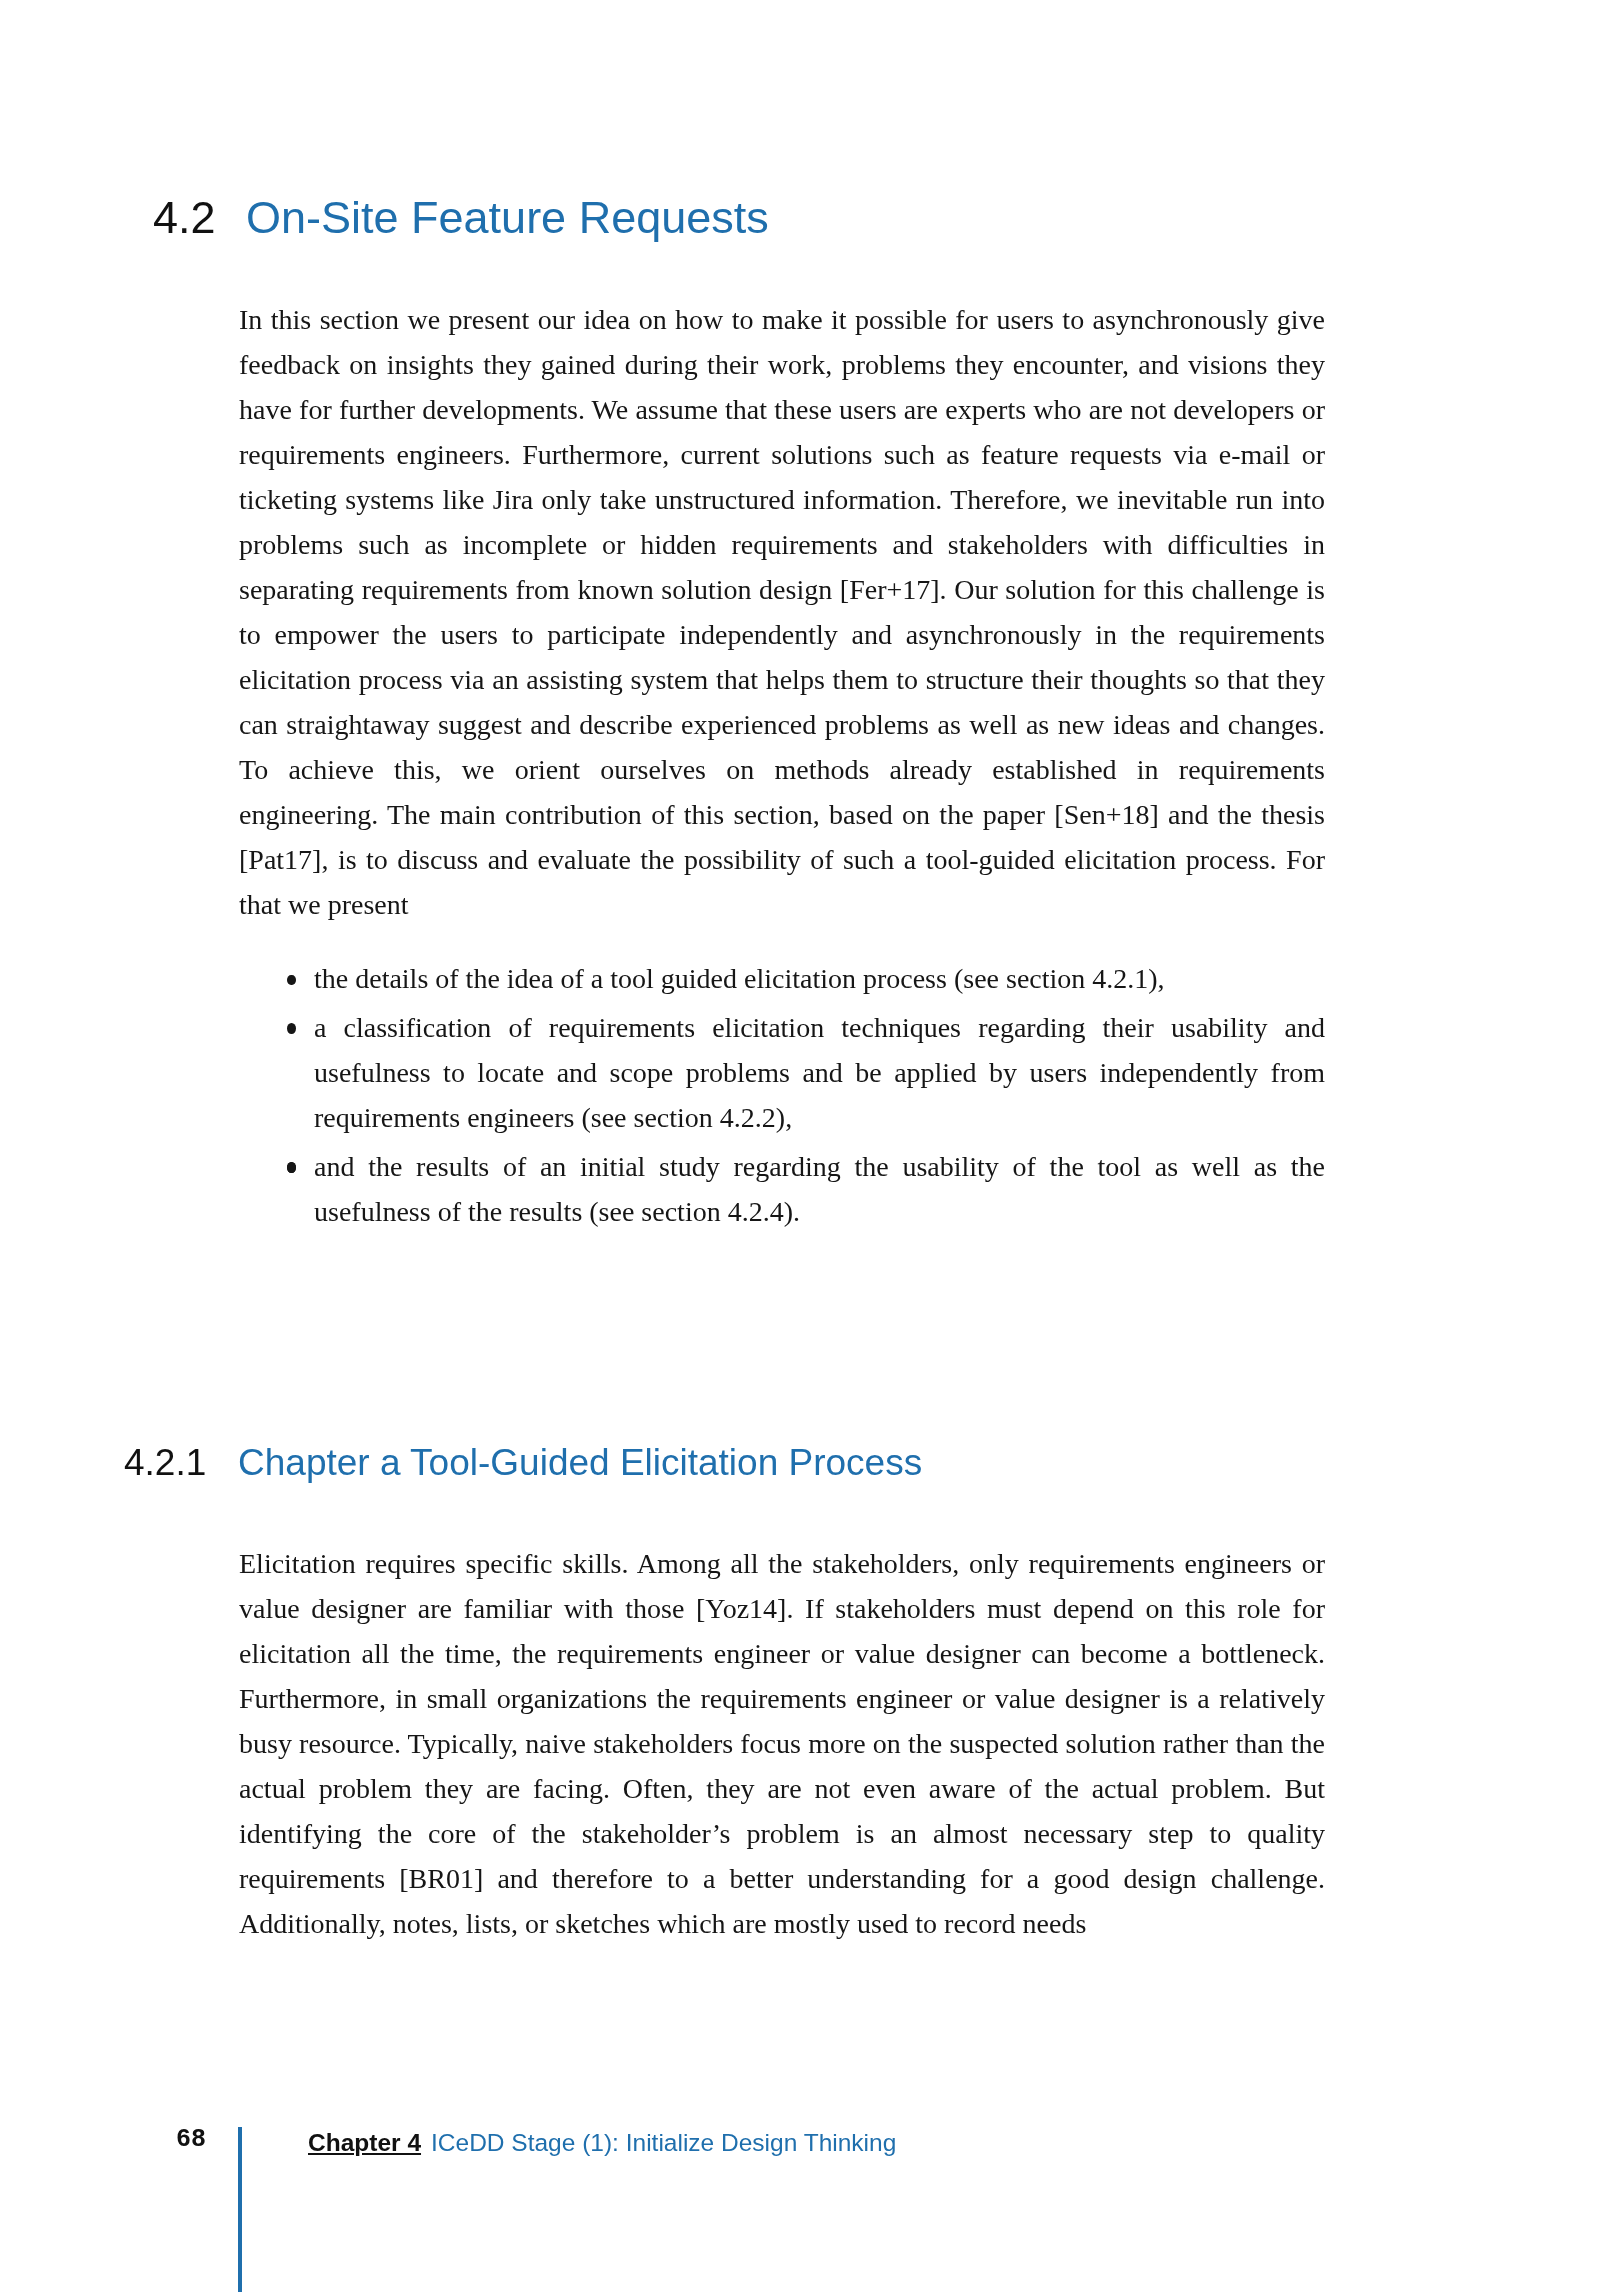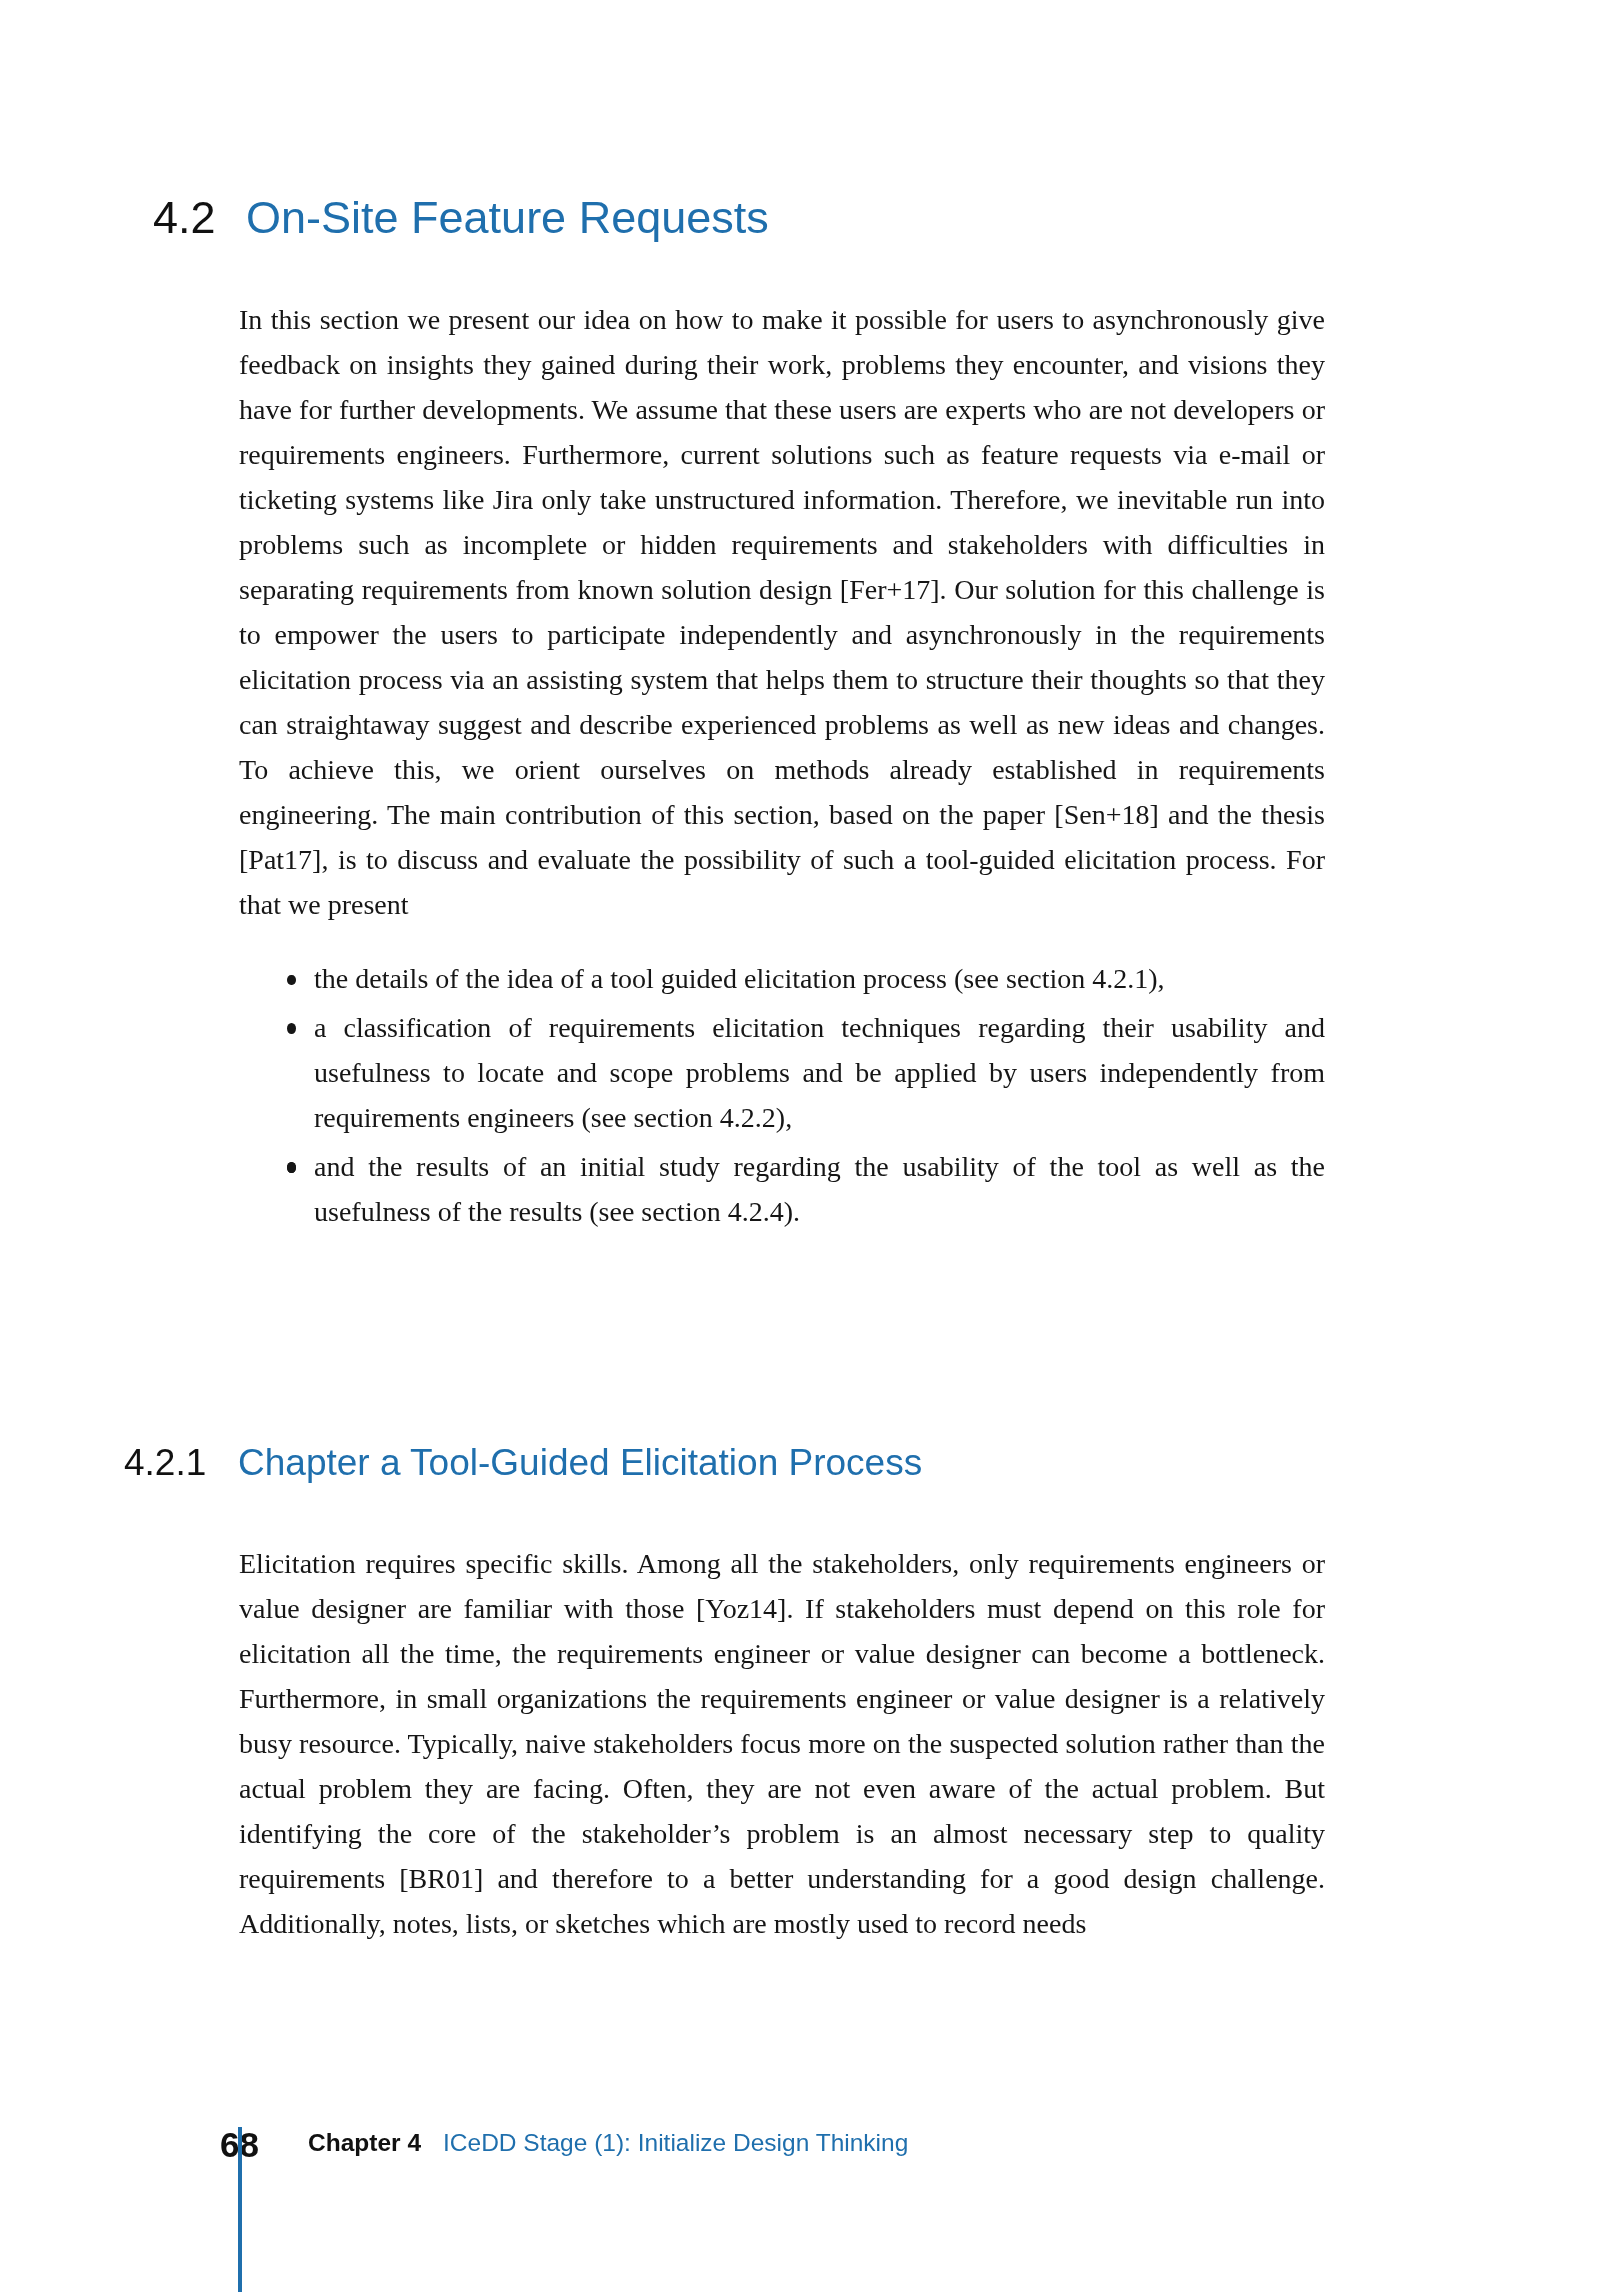--- a/index.html
+++ b/index.html
@@ -38,27 +38,27 @@
     .bullet-dot {
       position: absolute; left: 48px; top: 18.6px; width: 8.8px; height: 10.8px;
       background: #161616; border-radius: 50%;
     }
 
     .footer-rule {
       position: absolute; left: 238px; top: 2127px; width: 3.9px; height: 166px; background: #1f6fad;
     }
     .page-number {
       position: absolute; left: 176px; top: 2125px;
-      font-family: Liberation Sans, sans-serif; font-weight: bold; font-size: 35px; color: #111111; margin-left: 44px;
+      font-family: Liberation Mono, monospace; font-weight: bold; font-size: 25px; color: #111111;
     }
     .running-head {
       position: absolute; left: 308px; top: 2129px; white-space: nowrap;
       font-family: "Liberation Sans", sans-serif; font-size: 24.5px;
     }
-    .rh-chapter { font-weight: bold; color: #111111; margin-right: 22px; }
+    .rh-chapter { font-weight: bold; color: #111111; margin-right: 10px; text-decoration: underline; }
     .rh-title { color: #1f6fad; }
   </style>
 </head>
 <body>
 
 <div class="page">
 
   <h2 class="h-section">
     <span class="h-num">4.2</span><span class="h-title">On-Site Feature Requests</span>
   </h2>

